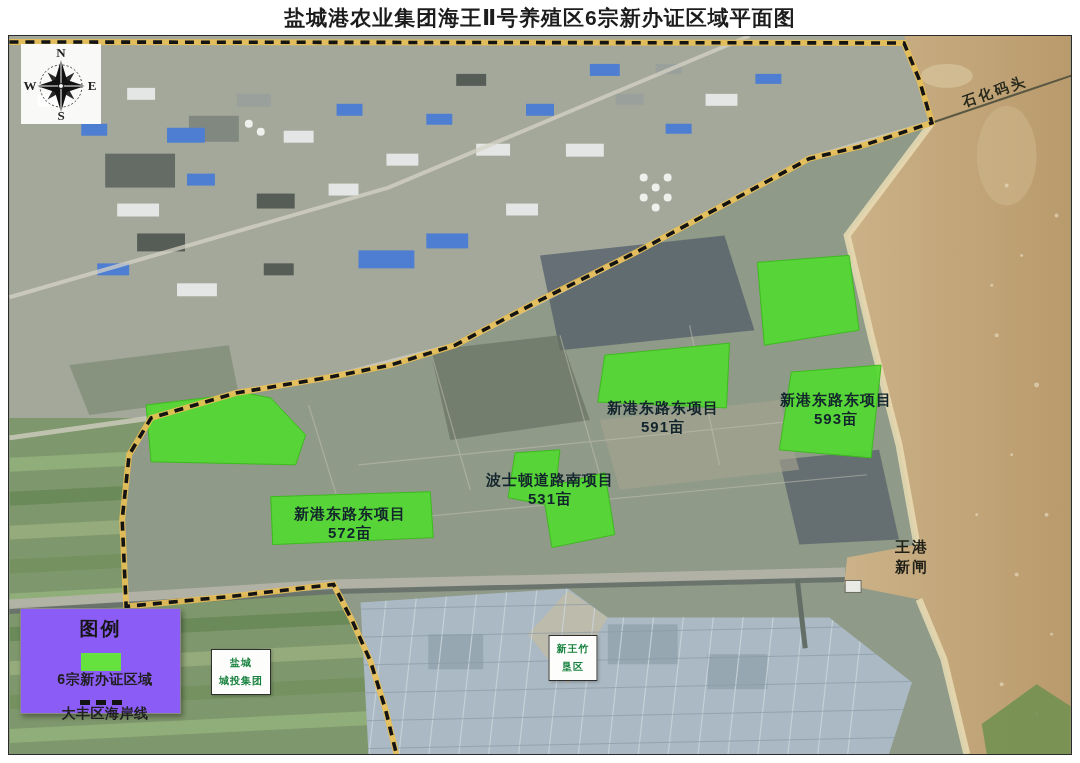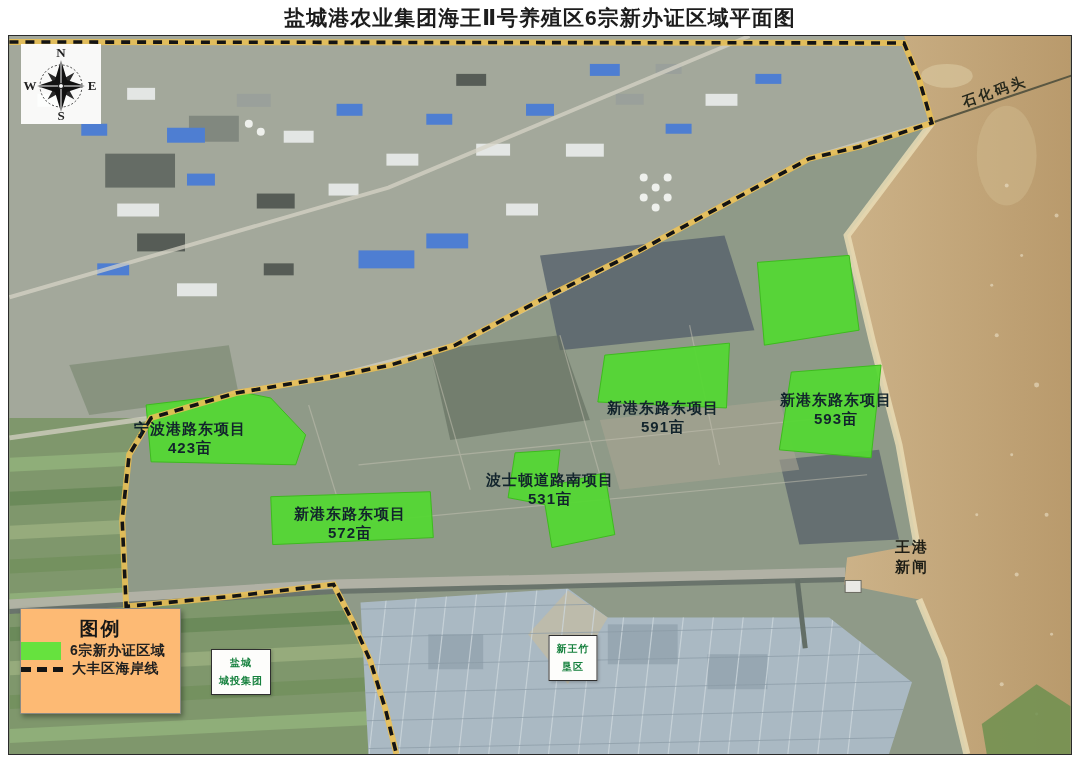--- a/index.html
+++ b/index.html
@@ -24,24 +24,24 @@
   .pier-label{position:absolute;transform:translate(-50%,-50%) rotate(-19deg);
               font-size:14px;font-weight:bold;color:#26281c;letter-spacing:3px;white-space:nowrap;}
   .sluice-label{position:absolute;transform:translateX(-50%);text-align:center;
                 font-size:15px;font-weight:bold;color:#1e1e16;line-height:20px;letter-spacing:2px;}
   .boxlabel{position:absolute;transform:translate(-50%,-50%);text-align:center;
             background:#fdfdfb;border:1.5px solid #2f2f2f;padding:4px 7px;
             font-size:10px;font-weight:bold;color:#15803d;line-height:18px;
             letter-spacing:1px;white-space:nowrap;box-shadow:1px 1px 3px rgba(0,0,0,.25);}
   
   .legend{position:absolute;left:20px;top:608px;width:159px;height:104px;
-          background:#fdba74;border:1px solid #8a8a84;box-shadow:2px 3px 5px rgba(0,0,0,.35);}
+          background:#8b5cf6;border:1px solid #8a8a84;box-shadow:2px 3px 5px rgba(0,0,0,.35);}
   .legend-title{text-align:center;margin-top:7px;font-size:19px;font-weight:bold;
                 color:#161616;letter-spacing:2px;}
-  .legend-row{display:flex;align-items:center;}
+  .legend-row{display:flex;align-items:center;margin-top:11px;flex-direction:column;}
   .swatch-green{display:inline-block;width:40px;height:18px;background:#66e23e;flex:0 0 auto;}
   .swatch-dash{display:inline-block;width:42px;height:0;border-top:5px dashed #141414;flex:0 0 auto;}
   .legend-row span.lab{margin-left:9px;font-size:14px;font-weight:bold;color:#202020;
                        letter-spacing:.5px;white-space:nowrap;}
 </style>
 </head>
 <body>
 
 <div class="stage">
 
@@ -255,24 +255,20 @@
   </div>
 
   <div class="plabel" style="left:663px;top:370px;margin-top:28px;">
     <div>新港东路东项目</div>
     <div>591亩</div>
   </div>
   <div class="plabel" style="left:836px;top:390px;">
     <div>新港东路东项目</div>
     <div>593亩</div>
   </div>
-  <div class="plabel" style="left:190px;top:419px;">
-    <div>宁波港路东项目</div>
-    <div>423亩</div>
-  </div>
   <div class="plabel" style="left:550px;top:470px;">
     <div>波士顿道路南项目</div>
     <div>531亩</div>
   </div>
   <div class="plabel" style="left:350px;top:504px;">
     <div>新港东路东项目</div>
     <div>572亩</div>
   </div>
 
   <div class="pier-label" style="left:995px;top:92px;">石化码头</div>

